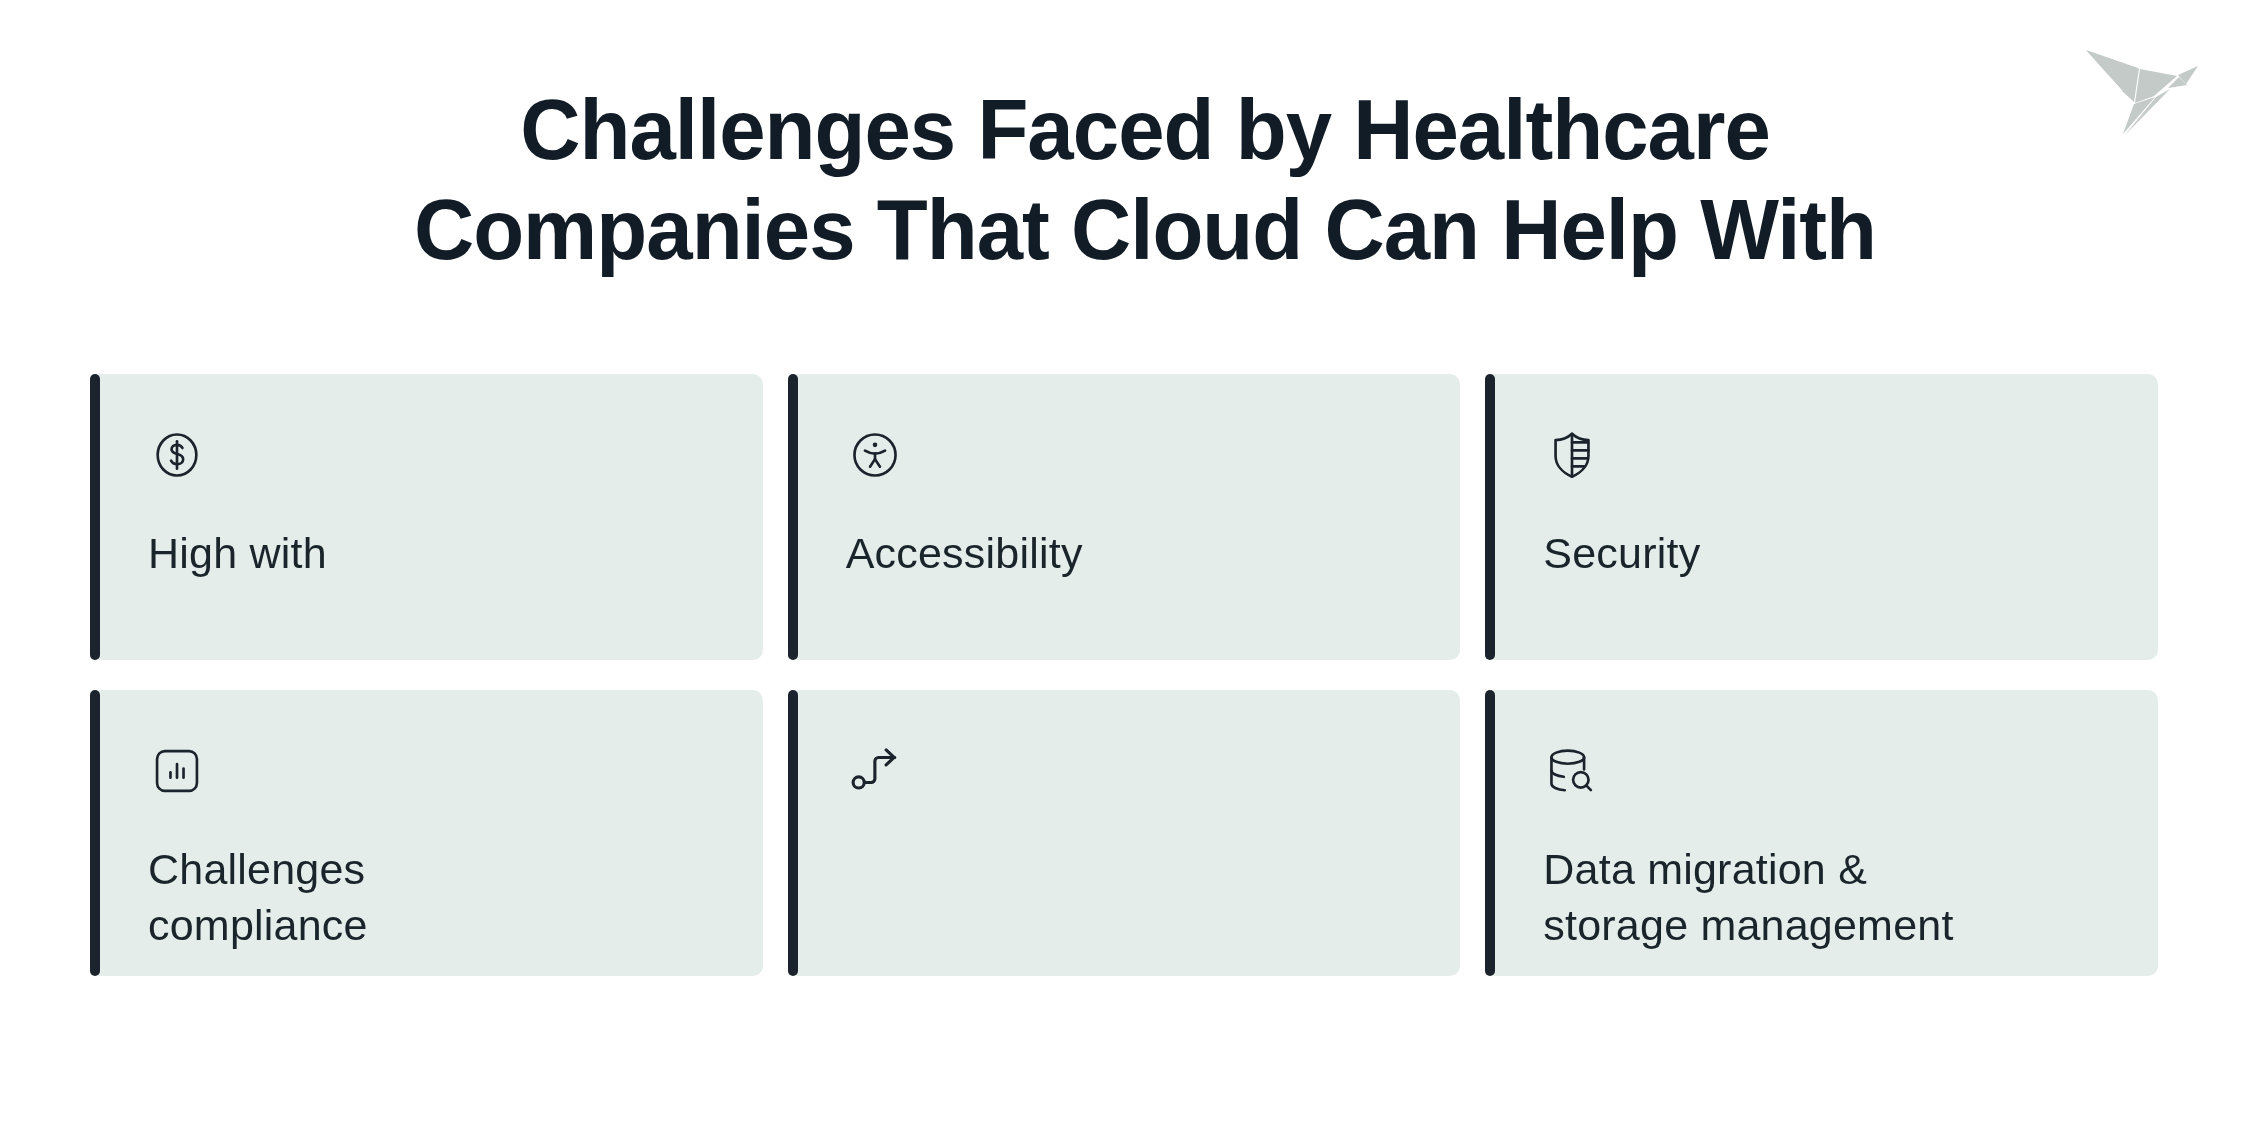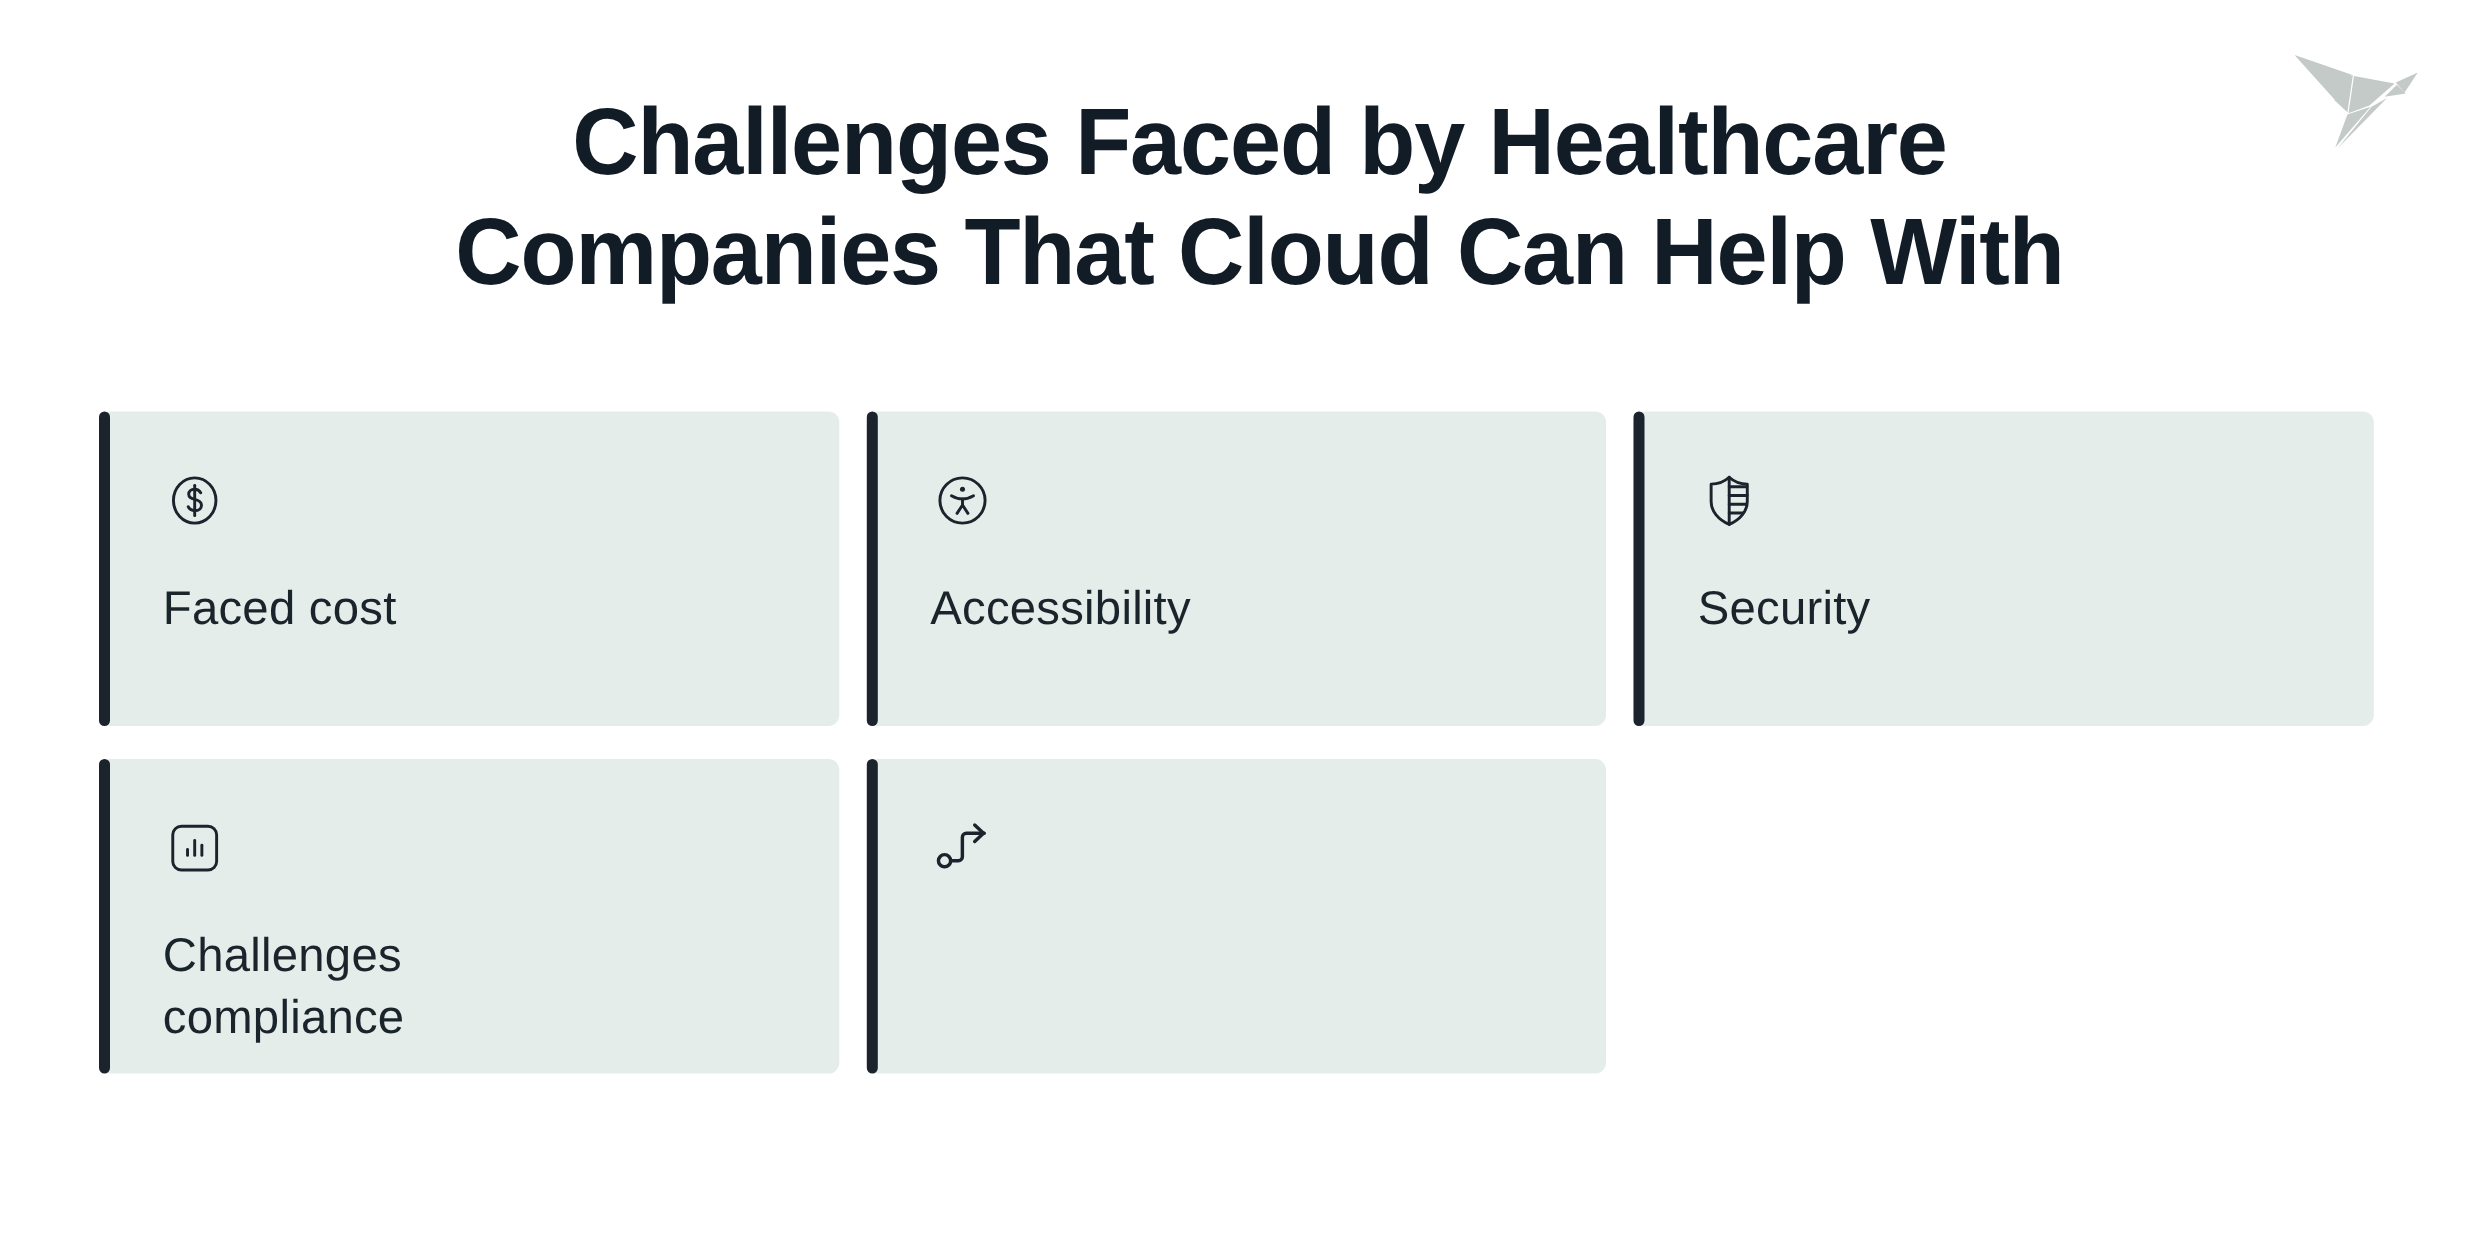--- a/index.html
+++ b/index.html
@@ -127,21 +127,21 @@
   <div class="grid">
 
     <div class="card">
       <span class="card-icon">
         <svg viewBox="0 0 48 48" fill="none" stroke="currentColor" stroke-width="2.2" stroke-linecap="round" stroke-linejoin="round">
           <ellipse cx="24" cy="24" rx="16" ry="17"></ellipse>
           <path d="M28.5 18.2c-.9-1.7-2.6-2.6-4.6-2.6-2.6 0-4.4 1.5-4.4 3.7 0 2.1 1.5 3.2 4.6 3.9 3.3.8 5 2 5 4.3 0 2.4-2 4.1-4.9 4.1-2.4 0-4.2-1-5.1-2.9"></path>
           <path d="M24 12.6v22.8"></path>
         </svg>
       </span>
-      <div class="card-label">Faced cost</div>
+      <div class="card-label">High with</div>
     </div>
 
     <div class="card">
       <span class="card-icon">
         <svg viewBox="0 0 48 48" fill="none" stroke="currentColor" stroke-width="2.2" stroke-linecap="round" stroke-linejoin="round">
           <circle cx="24" cy="24" r="17"></circle>
           <circle cx="24" cy="15.6" r="1.9" fill="currentColor" stroke="none"></circle>
           <path d="M15.7 20.4c2.6 1.6 5.3 2.4 8.3 2.4s5.7-.8 8.3-2.4"></path>
           <path d="M24 22.8v4.6"></path>
           <path d="M24 27.4l-4.1 6.3M24 27.4l4.1 6.3"></path>
@@ -177,15 +177,29 @@
     <div class="card">
       <span class="card-icon">
         <svg viewBox="0 0 48 48" fill="none" stroke="currentColor" stroke-width="2.6" stroke-linecap="round" stroke-linejoin="round">
           <circle cx="10.5" cy="33.5" r="4.6"></circle>
           <path d="M15.3 33.5h5.6a3 3 0 0 0 3-3V15.8a3 3 0 0 1 3-3h13.5"></path>
           <path d="M33.2 6.6l6.6 6.2-6.6 6.2"></path>
         </svg>
       </span>
     </div>
 
+    <div class="card">
+      <span class="card-icon">
+        <svg viewBox="0 0 48 48" fill="none" stroke="currentColor" stroke-width="2.2" stroke-linecap="round" stroke-linejoin="round">
+          <ellipse cx="20.5" cy="12.6" rx="13.5" ry="5.4"></ellipse>
+          <path d="M7 12.6v22c0 2.6 4.7 4.8 11 5.3"></path>
+          <path d="M34 12.6v10.1"></path>
+          <path d="M7 23.6c0 2.5 4.3 4.6 10.2 5.2"></path>
+          <circle cx="31.3" cy="31.3" r="6.4"></circle>
+          <path d="M36 36.1l3.6 3.7"></path>
+        </svg>
+      </span>
+      <div class="card-label">Data migration &amp;
+storage management</div>
+    </div>
 
   </div>
 </div>
 
 </body></html>

